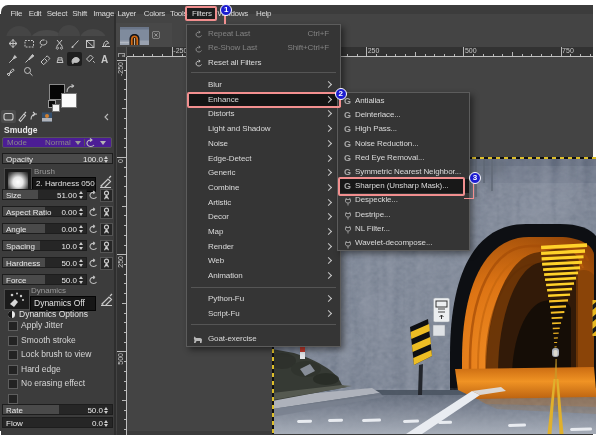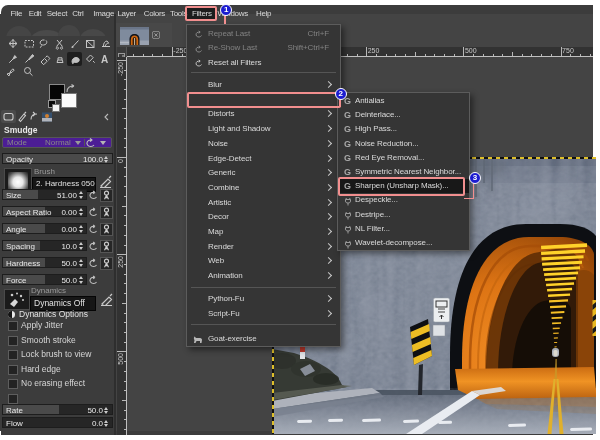--- a/index.html
+++ b/index.html
@@ -40,21 +40,21 @@
   .upt{position:absolute;left:1px;top:1.5px;width:0;height:0;border-left:2.5px solid transparent;border-right:2.5px solid transparent;border-bottom:3px solid #ccc;}
   .dnt{position:absolute;left:1px;top:6px;width:0;height:0;border-left:2.5px solid transparent;border-right:2.5px solid transparent;border-top:3px solid #ccc;}
 </style>
 </head>
 <body>
 <div id="win"></div>
 <div id="menubar">
     <span class="mb" style="left:10.5px">File</span>
     <span class="mb" style="left:28.7px">Edit</span>
     <span class="mb" style="left:46.7px">Select</span>
-    <span class="mb" style="left:72.3px">Ctrl</span>
+    <span class="mb" style="left:72.3px">Shift</span>
     <span class="mb" style="left:93.3px">Image</span>
     <span class="mb" style="left:117.4px">Layer</span>
     <span class="mb" style="left:143.7px">Colors</span>
     <span class="mb" style="left:170px">Tools</span>
     <span class="mb" style="left:192px">Filters</span>
     <span class="mb" style="left:217.5px">Windows</span>
     <span class="mb" style="left:256px">Help</span>
   </div>
 <div id="panel">
 
@@ -838,20 +838,24 @@
       <svg class="abs" style="left:7px;top:3.5px" width="9" height="9" viewBox="0 0 9 9">
         <path d="M7.5 5.5 c-0.8 1.8 -3.6 2 -4.9 0.6 c-1.2 -1.4 -0.4 -3.9 1.8 -3.9 l1.6 0 M4.7 0.9 l1.5 1.2 l-1.5 1.2" stroke="#c0c0c0" fill="none" stroke-width="1"></path>
       </svg>
       <span class="txt">Reset all Filters</span>
     </div>
   <div class="sep" style="top:47px"></div>
   <div class="mi" style="top:53px">
       <span class="txt">Blur</span>
       <span class="arr"></span>
     </div>
+  <div class="mi" style="top:67.7px;background:#151515;">
+      <span class="txt">Enhance</span>
+      <span class="arr"></span>
+    </div>
   <div class="mi" style="top:82.4px">
       <span class="txt">Distorts</span>
       <span class="arr"></span>
     </div>
   <div class="mi" style="top:97.1px">
       <span class="txt">Light and Shadow</span>
       <span class="arr"></span>
     </div>
   <div class="mi" style="top:111.8px">
       <span class="txt">Noise</span>

